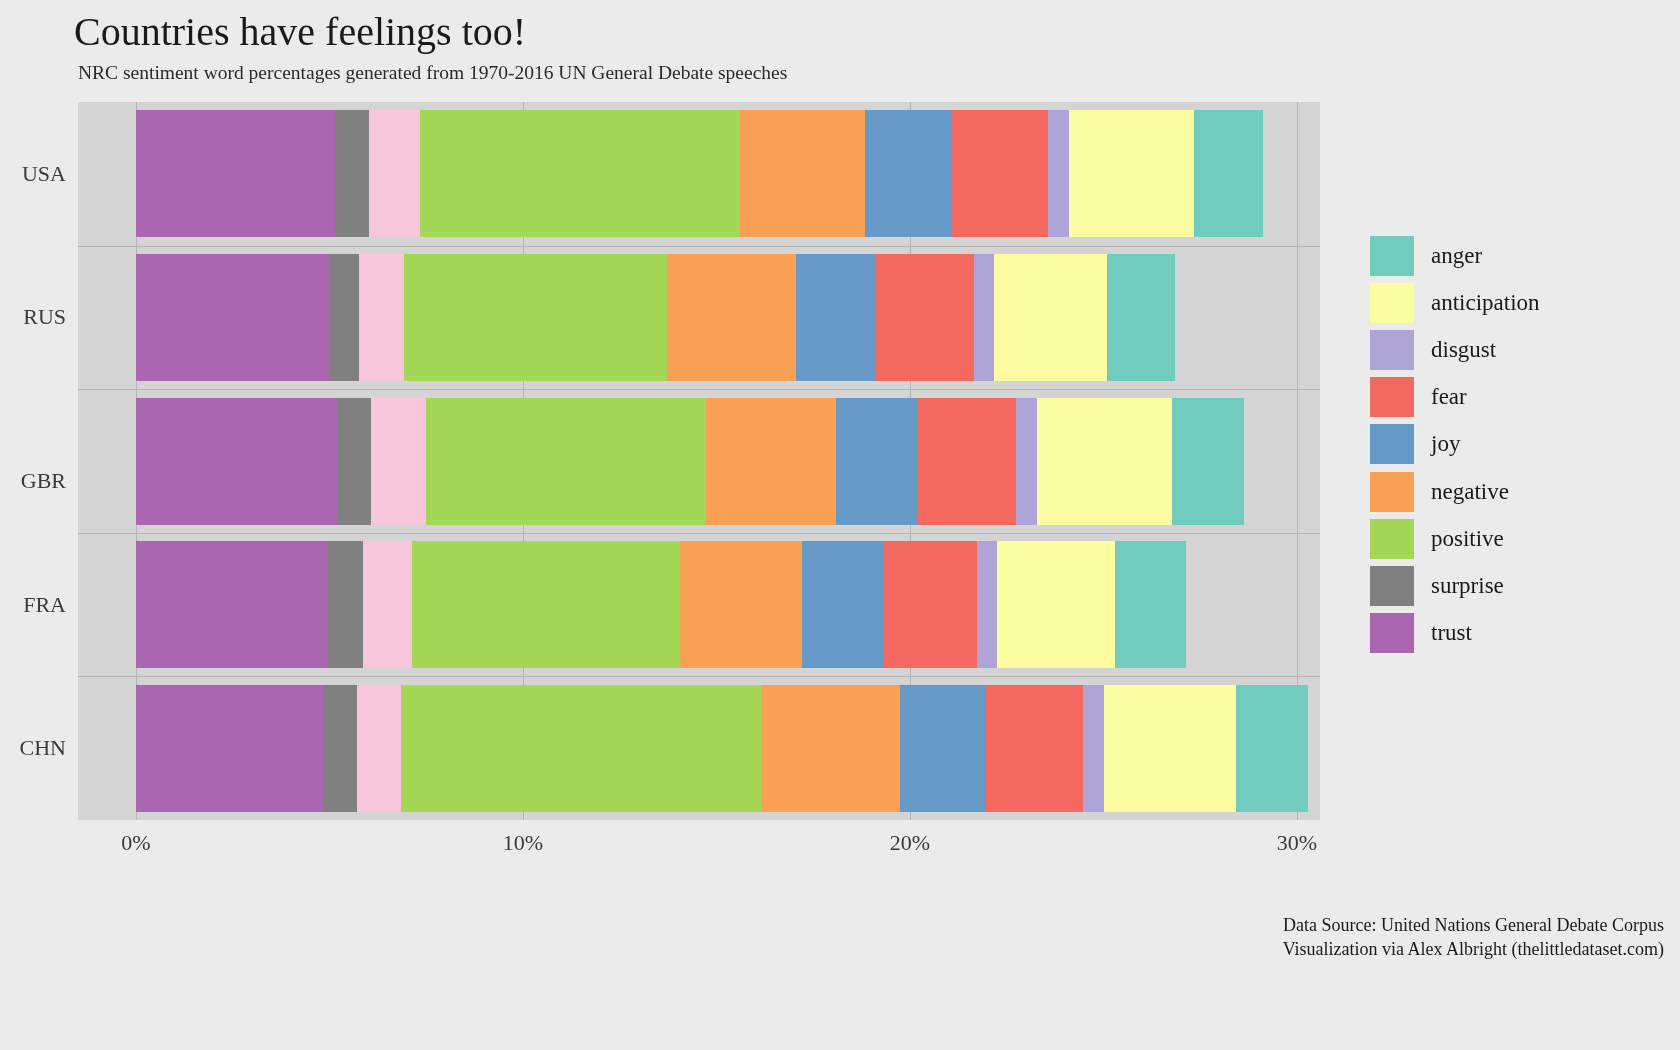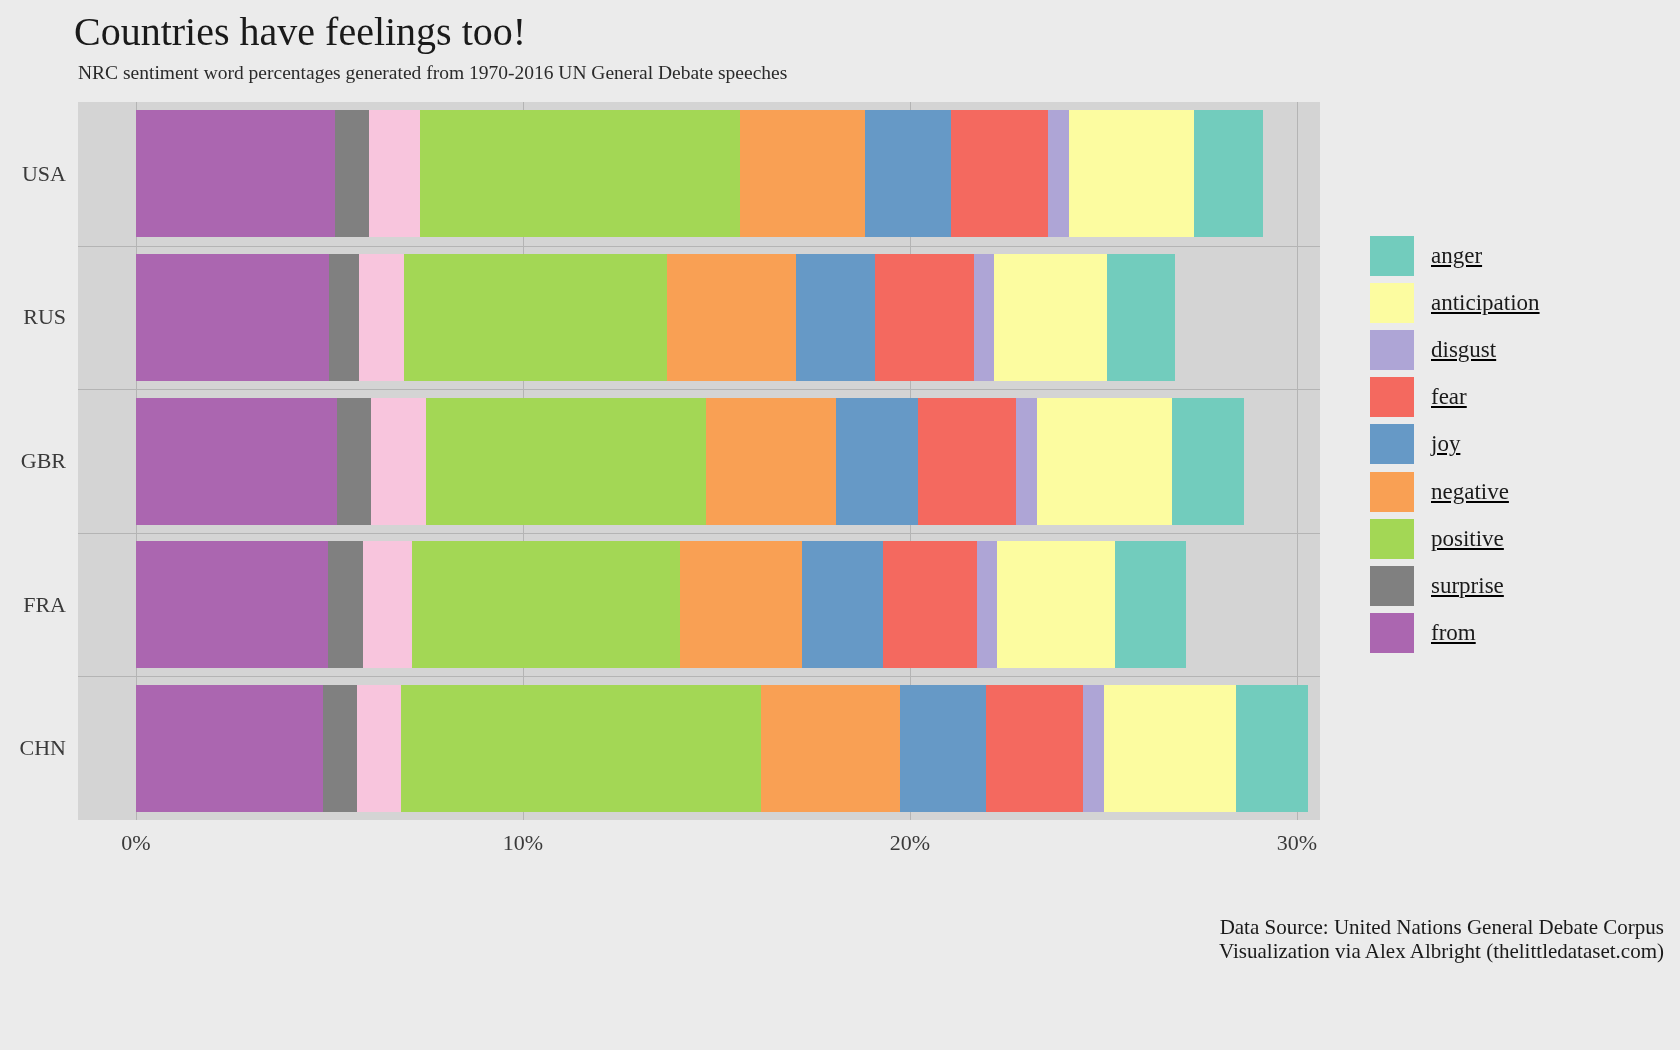--- a/index.html
+++ b/index.html
@@ -17,26 +17,26 @@
   .hgrid{position:absolute;left:0;right:0;height:1px;background:#b4b4b4;}
 
   .bar{position:absolute;height:127px;display:flex;}
   .seg{height:100%;}
 
   .ylab{position:absolute;right:0;font-size:22px;color:#3a3a3a;text-align:right;transform:translateY(-50%);}
   .xlab{position:absolute;font-size:22px;color:#3a3a3a;transform:translateX(-50%);}
   .axistitle{position:absolute;font-size:22px;color:#1a1a1a;text-align:center;width:1242px;left:78px;top:857px;}
 
   
-  #legend{position:absolute;left:1368px;top:232px;width:230px;text-decoration:underline;}
+  #legend{position:absolute;left:1368px;top:232px;width:230px;}
   .legrow{display:flex;align-items:center;height:47.2px;}
   .legswatch{width:48px;height:44px;border:2px solid #ebebeb;box-sizing:border-box;flex:0 0 48px;}
   .leglabel{font-size:23px;color:#1a1a1a;margin-left:15px;white-space:nowrap;}
 
-  .caption{position:absolute;right:16px;font-size:21px;color:#1a1a1a;text-align:right;}
+  .caption{position:absolute;right:16px;font-size:18px;color:#1a1a1a;text-align:right;}
   .cap1{top:915px;}
   .cap2{top:939px;}
 </style>
 </head>
 <body>
 
 <div id="root">
 
   <div class="title">Countries have feelings too!</div>
   <div class="subtitle">NRC sentiment word percentages generated from 1970-2016 UN General Debate speeches</div>
@@ -110,21 +110,21 @@
           <div class="seg" style="width: 20.898px; background: rgb(174, 165, 214);"></div>
           <div class="seg" style="width: 131.967px; background: rgb(252, 252, 160);"></div>
           <div class="seg" style="width: 71.595px; background: rgb(114, 204, 189);"></div>
         </div>
       </div>
   </div>
 
   <div id="yaxis">
       <div class="ylab" style="top: 173.8px; right: 1614px;">USA</div>
       <div class="ylab" style="top: 317.4px; right: 1614px;">RUS</div>
-      <div class="ylab" style="top: 461px; right: 1614px;">GBR</div>
+      <div class="ylab" style="top: 481px; right: 1614px;">GBR</div>
       <div class="ylab" style="top: 604.6px; right: 1614px;">FRA</div>
       <div class="ylab" style="top: 748.2px; right: 1614px;">CHN</div>
     </div>
   <div id="xaxis">
       <div class="xlab" style="left: 136px; top: 830px;">0%</div>
       <div class="xlab" style="left: 523px; top: 830px;">10%</div>
       <div class="xlab" style="left: 910px; top: 830px;">20%</div>
       <div class="xlab" style="left: 1297px; top: 830px;">30%</div>
     </div>
 
@@ -157,20 +157,20 @@
       <div class="legrow">
         <div class="legswatch" style="background: rgb(163, 215, 85);"></div>
         <div class="leglabel">positive</div>
       </div>
       <div class="legrow">
         <div class="legswatch" style="background: rgb(128, 128, 128);"></div>
         <div class="leglabel">surprise</div>
       </div>
       <div class="legrow">
         <div class="legswatch" style="background: rgb(171, 102, 176);"></div>
-        <div class="leglabel">from</div>
+        <div class="leglabel">trust</div>
       </div>
     </div>
 
   <div class="caption cap1">Data Source: United Nations General Debate Corpus</div>
   <div class="caption cap2">Visualization via Alex Albright (thelittledataset.com)</div>
 
 </div>
 
 </body></html>

